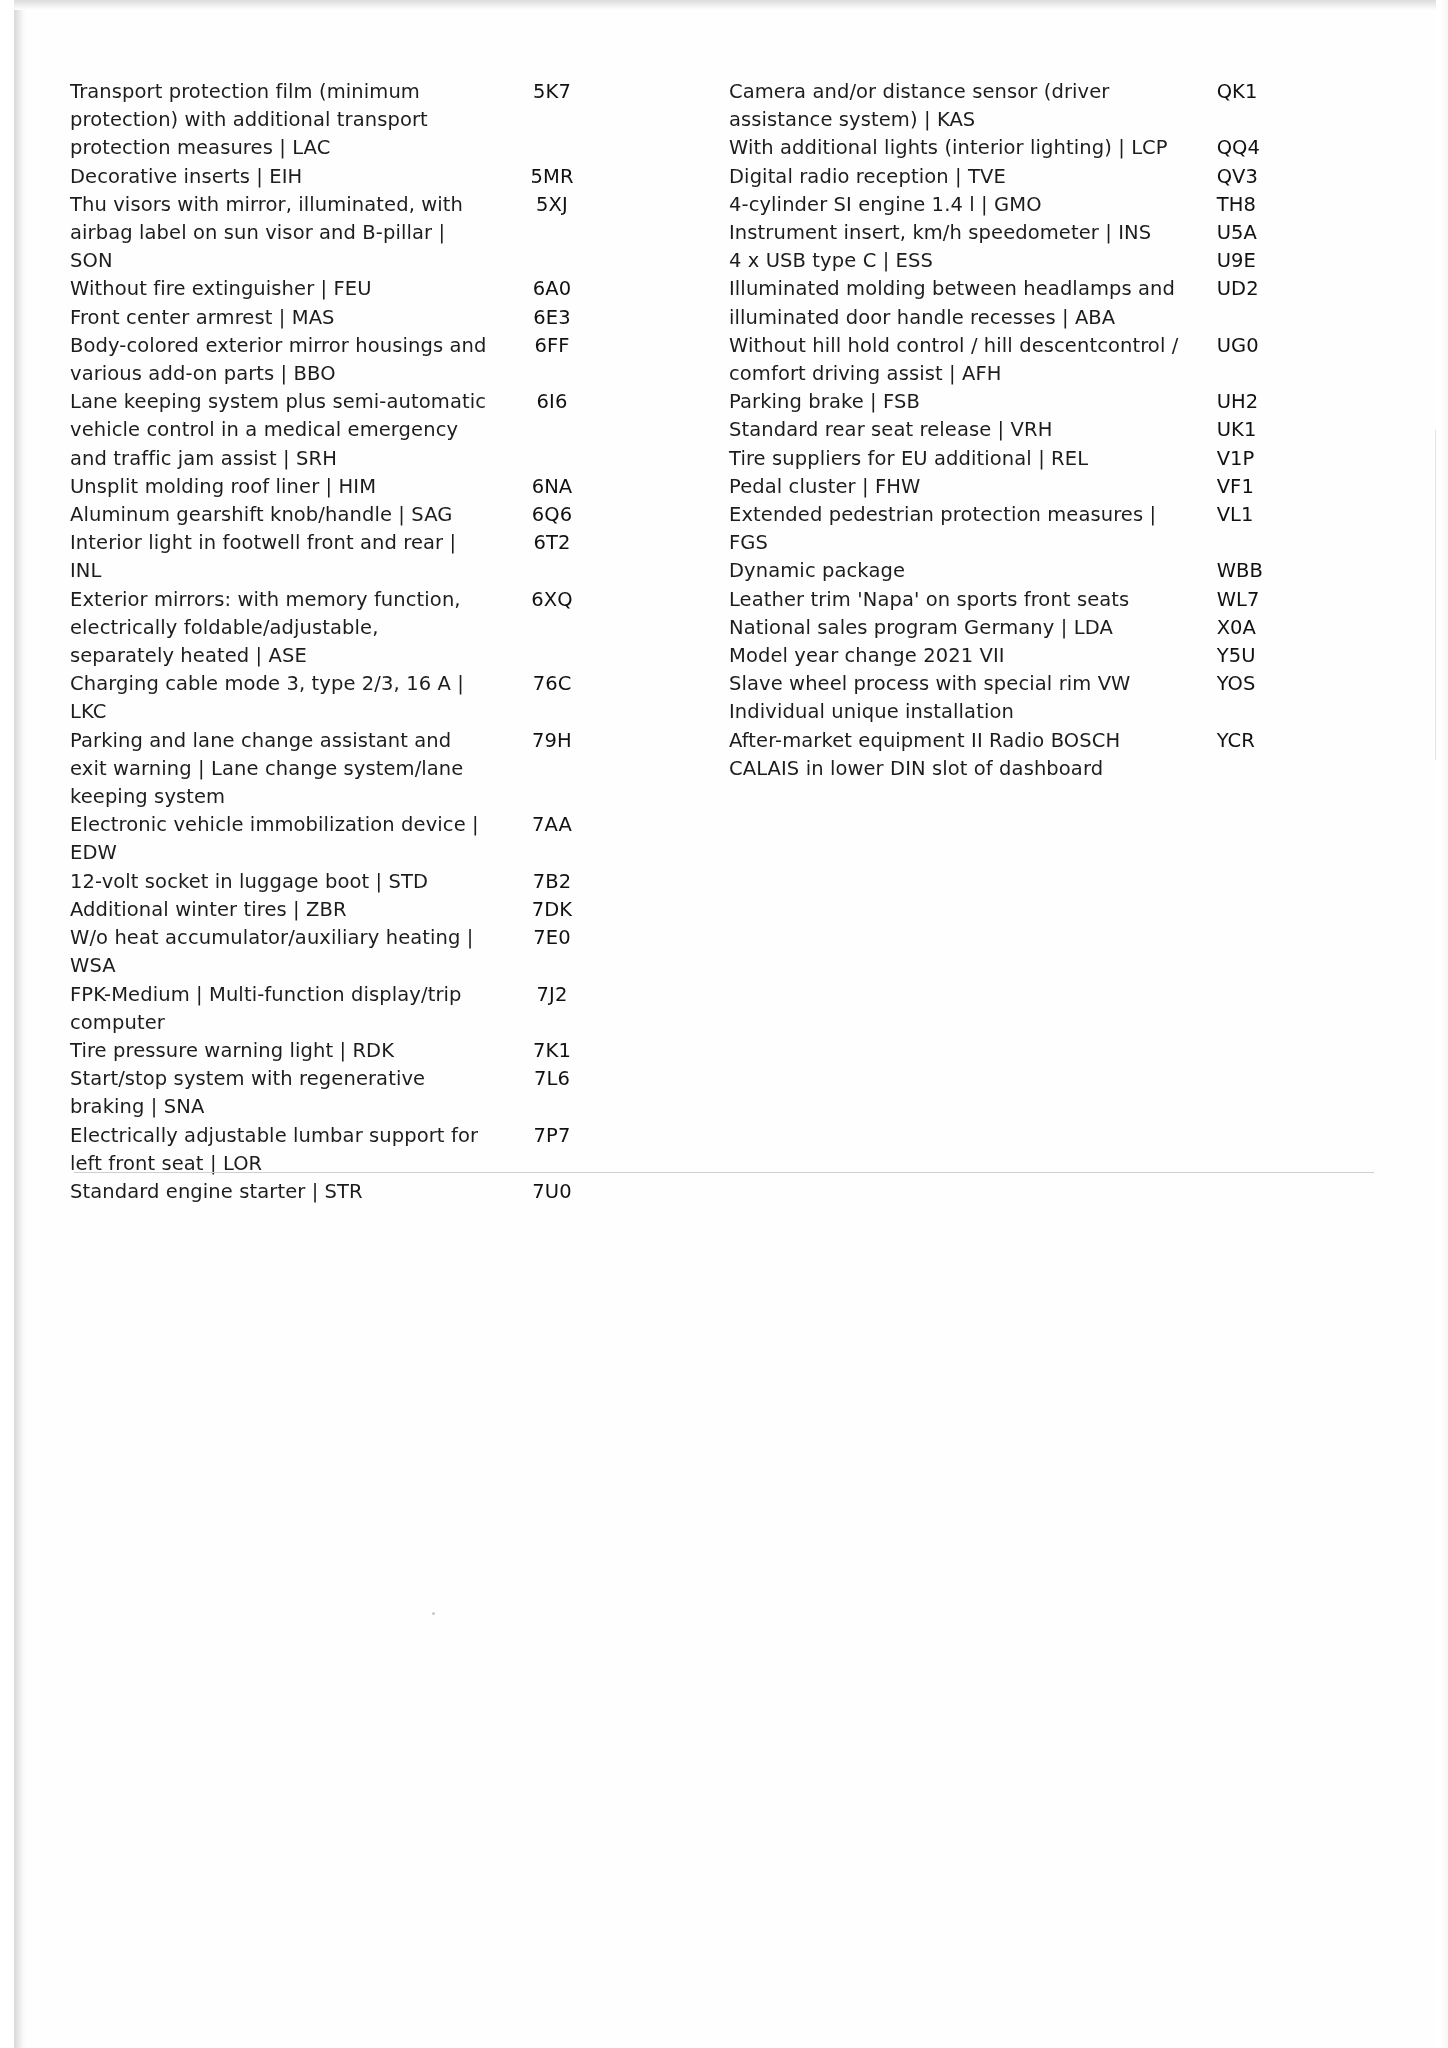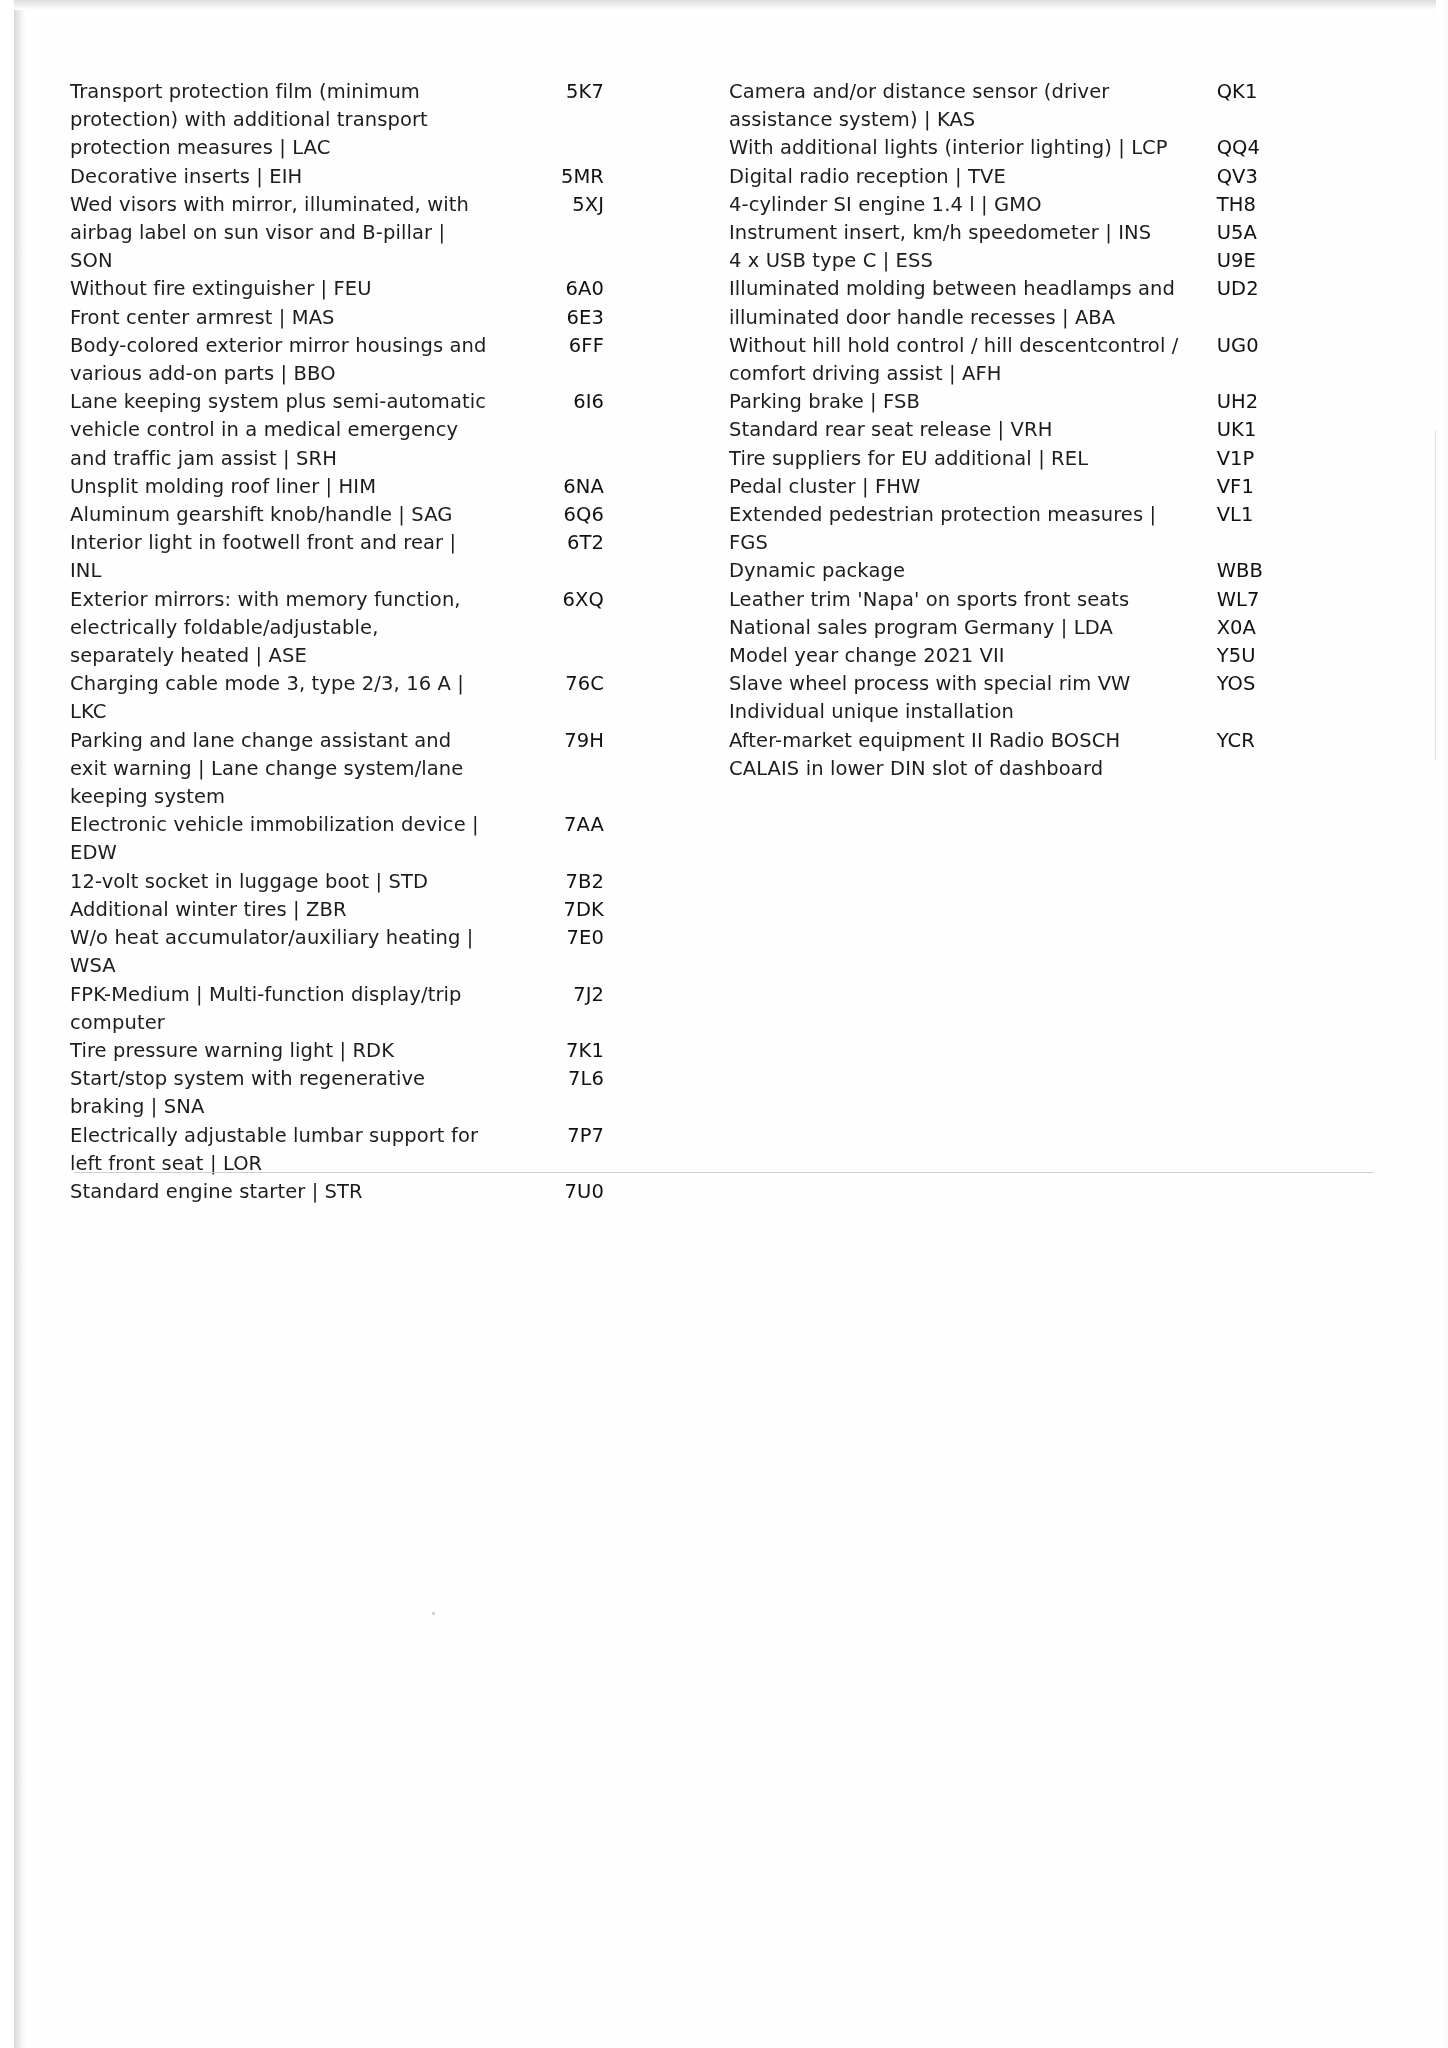--- a/index.html
+++ b/index.html
@@ -83,21 +83,21 @@
   td.code {
     font-weight: 700;
     text-align: left;
     white-space: nowrap;
     color: #111111;
     padding-left: 6px;
   }
   
   #left-table { width: 534px; }
   #left-table td.desc { width: 418px; }
-  #left-table td.code { width: 104px; text-align: right; padding-left: 12px; }
+  #left-table td.code { width: 104px; text-align: center; padding-left: 12px; }
 
   
   #right-table { width: 615px; }
   #right-table td.desc { width: 470px; }
   #right-table td.code { width: 130px; text-align: left; padding-left: 28px; margin-top: 24px; }
 
   .code-align-right td.code { text-align: right; padding-right: 0; }
 
   .bottom-rule {
     position: absolute;
@@ -130,21 +130,21 @@
         <tbody id="left-body">
             <tr>
               <td class="desc">Transport protection film (minimum protection) with additional transport protection measures | LAC</td>
               <td class="code">5K7</td>
             </tr>
             <tr>
               <td class="desc">Decorative inserts | EIH</td>
               <td class="code">5MR</td>
             </tr>
             <tr>
-              <td class="desc">Wed visors with mirror, illuminated, with airbag label on sun visor and B-pillar | SON</td>
+              <td class="desc">Thu visors with mirror, illuminated, with airbag label on sun visor and B-pillar | SON</td>
               <td class="code">5XJ</td>
             </tr>
             <tr>
               <td class="desc">Without fire extinguisher | FEU</td>
               <td class="code">6A0</td>
             </tr>
             <tr>
               <td class="desc">Front center armrest | MAS</td>
               <td class="code">6E3</td>
             </tr>

